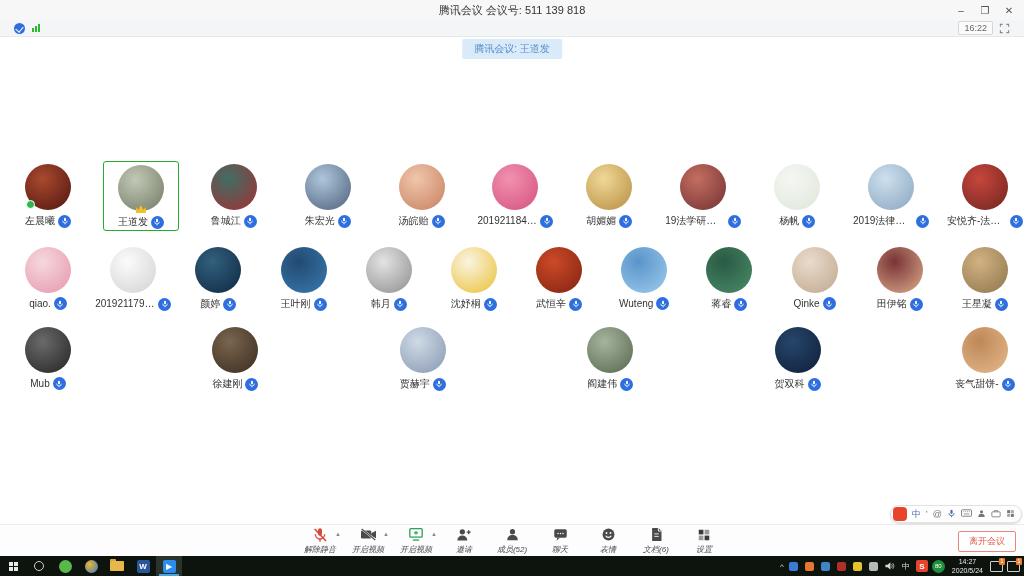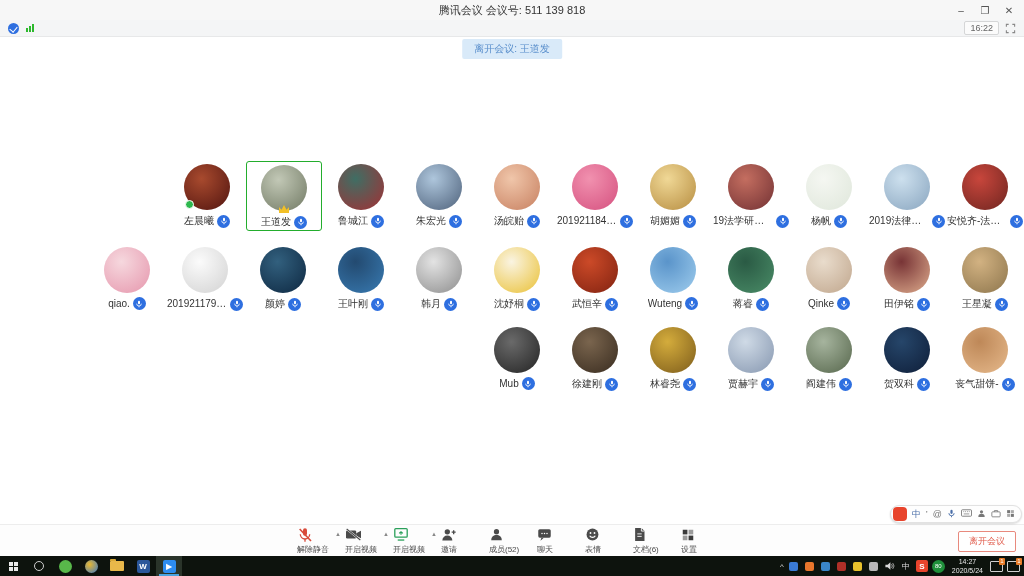--- a/index.html
+++ b/index.html
@@ -6,47 +6,47 @@
   html,body { width:1024px; height:576px; overflow:hidden; font-family:"Liberation Sans","DejaVu Sans",sans-serif; }
   #stage { position:relative; width:1024px; height:576px; background:#1c271c; }
 
   
   #meeting { position:absolute; left:0; top:0; width:1024px; height:556px; background:#fff; }
 
   #titlebar { position:absolute; left:0; top:0; right:0; height:20px; background:#f7f7f7; display:flex; align-items:center; justify-content:center; font-size:11px; color:#333; }
   #win-controls { position:absolute; right:4px; top:0; height:20px; display:flex; align-items:center; gap:2px; }
   .winbtn { width:22px; height:18px; display:flex; align-items:center; justify-content:center; font-size:10px; color:#555; cursor:default; }
 
-  #infobar { position:absolute; left:0; top:20px; right:0; height:17px; background:#f4f5f6; border-bottom:1px solid #e7e8e9; display:flex; align-items:center; padding:0 8px; }
+  #infobar { position:absolute; left:0; top:20px; right:0; height:17px; background:#f4f5f6; border-bottom:1px solid #e7e8e9; display:flex; align-items:center; padding:0 14px; }
   .shield { width:11px; height:11px; border-radius:50%; background:#2e6fe0; position:relative; }
   .shield:after { content:""; position:absolute; left:3px; top:2px; width:4px; height:6px; border:solid #fff; border-width:0 1.5px 1.5px 0; transform:rotate(40deg); }
   .sigbars { display:flex; align-items:flex-end; gap:1px; margin-left:7px; }
   .sigbars i { display:block; width:2px; background:#2db82d; }
   .sigbars i:nth-child(1){height:4px}.sigbars i:nth-child(2){height:6px}.sigbars i:nth-child(3){height:8px}
   #infobar-right { margin-left:auto; display:flex; align-items:center; gap:6px; }
   #clockbox { border:1px solid #d5d6d7; border-radius:2px; background:#fbfbfb; font-size:9px; color:#666; padding:1px 5px; }
 
   #banner { position:absolute; top:39px; left:50%; transform:translateX(-50%); background:#d9eaf9; color:#5a8fcc; font-size:10px; padding:3px 12px; border-radius:2px; white-space:nowrap; }
 
   
   #grid { position:absolute; top:161px; left:0; right:0; }
-  .prow { display:flex; justify-content:flex-end; margin-bottom:13px; }
+  .prow { display:flex; justify-content:space-between; margin-bottom:13px;padding-left:9px; }
   .cell { width:78px; display:flex; flex-direction:column; align-items:center; padding-top:3px; cursor:default; }
   .cell.speaking { border:1px solid #23ad2d; border-radius:3px; padding:3px 0 1px; width:76px; }
   .avatar { width:46px; height:46px; border-radius:50%; position:relative; flex:none; }
   .nameline { display:flex; align-items:center; gap:3px; margin-top:4px; max-width:76px; }
   .pname { font-size:10px; color:#333; white-space:nowrap; overflow:hidden; text-overflow:ellipsis; max-width:62px; }
   .micbadge { flex:none; width:13px; height:13px; border-radius:50%; background:#2e6fe0; display:flex; align-items:center; justify-content:center; }
   .micbadge svg { width:8px; height:8px; }
   .crownbadge { position:absolute; left:50%; bottom:-2px; transform:translateX(-50%); width:10px; height:8px; background:#f2c028; clip-path:polygon(0 100%,0 25%,25% 60%,50% 0,75% 60%,100% 25%,100% 100%); }
   .greendot { position:absolute; left:1px; bottom:1px; width:9px; height:9px; border-radius:50%; background:#2db84f; border:1px solid #fff; }
 
   
   #toolbar { position:absolute; left:0; right:0; bottom:0; height:32px; background:#fdfdfd; border-top:1px solid #ededed; display:flex; align-items:center; justify-content:center; gap:2px; }
-  .titem { width:46px; display:flex; flex-direction:column; align-items:flex-start; position:relative; cursor:default; }
+  .titem { width:46px; display:flex; flex-direction:column; align-items:center; position:relative; cursor:default;font-style:italic; }
   .titem .ticon { height:16px; display:flex; align-items:center; }
   .titem .tlabel { font-size:8px; color:#4a4a4a; margin-top:1px; white-space:nowrap; }
   .titem .caret { position:absolute; right:2px; top:4px; font-size:6px; color:#888; }
 
   #leave-btn { position:absolute; right:8px; bottom:4px; border:1px solid #e8897d; color:#e05a4a; background:#fff; font-size:9px; padding:3px 10px; border-radius:2px; }
 
   
   #sogou { position:absolute; right:2px; bottom:33px; height:18px; background:#fefefe; border:1px solid #e2e2e2; border-radius:9px; display:flex; align-items:center; padding:0 6px 0 2px; gap:5px; box-shadow:0 1px 2px rgba(0,0,0,.15); z-index:5; }
   #sogou .slogo { width:14px; height:14px; border-radius:4px; background:#e8442c; color:#fff; font-weight:bold; font-size:10px; display:flex; align-items:center; justify-content:center; }
   #sogou .sico { font-size:9px; color:#4a6ea8; line-height:1; }
@@ -97,21 +97,21 @@
           <i></i>
         </span>
       <div id="infobar-right">
         <span id="clockbox">16:22</span>
         <svg width="11" height="11" viewBox="0 0 24 24">
             <path d="M3 8V3h5M16 3h5v5M21 16v5h-5M8 21H3v-5" fill="none" stroke="#888" stroke-width="2.4"></path>
           </svg>
       </div>
     </div>
 
-    <div id="banner">离开会议: 王道发</div>
+    <div id="banner">腾讯会议: 王道发</div>
 
     <div id="grid">
         <div class="prow">
           <div class="cell">
             <div class="avatar" style="background: radial-gradient(circle at 38% 32%, rgb(168, 74, 46) 0%, rgb(94, 28, 20) 85%);">
               <span class="greendot"></span>
             </div>
             <div class="nameline">
               <span class="pname">左晨曦</span>
               <span class="micbadge">
@@ -473,35 +473,20 @@
                     <line x1="12" y1="18" x2="12" y2="22" stroke-width="2.4"></line>
                   </g>
                 </svg>
               </span>
             </div>
           </div>
           <div class="cell">
             <div class="avatar" style="background: radial-gradient(circle at 38% 32%, rgb(122, 101, 78) 0%, rgb(66, 52, 38) 85%);"></div>
             <div class="nameline">
               <span class="pname">徐建刚</span>
-              <span class="micbadge">
-                <svg viewBox="0 0 24 24">
-                  <g fill="#fff" stroke="#fff">
-                    <rect x="9" y="2" width="6" height="11" rx="3" stroke="none"></rect>
-                    <path d="M5 11a7 7 0 0 0 14 0" fill="none" stroke-width="2.4"></path>
-                    <line x1="12" y1="18" x2="12" y2="22" stroke-width="2.4"></line>
-                  </g>
-                </svg>
-              </span>
-            </div>
-          </div>
-          <div class="cell">
-            <div class="avatar" style="background: radial-gradient(circle at 38% 32%, rgb(212, 172, 60) 0%, rgb(138, 104, 32) 85%);"></div>
-            <div class="nameline">
-              <span class="pname">林睿尧</span>
               <span class="micbadge">
                 <svg viewBox="0 0 24 24">
                   <g fill="#fff" stroke="#fff">
                     <rect x="9" y="2" width="6" height="11" rx="3" stroke="none"></rect>
                     <path d="M5 11a7 7 0 0 0 14 0" fill="none" stroke-width="2.4"></path>
                     <line x1="12" y1="18" x2="12" y2="22" stroke-width="2.4"></line>
                   </g>
                 </svg>
               </span>
             </div>

